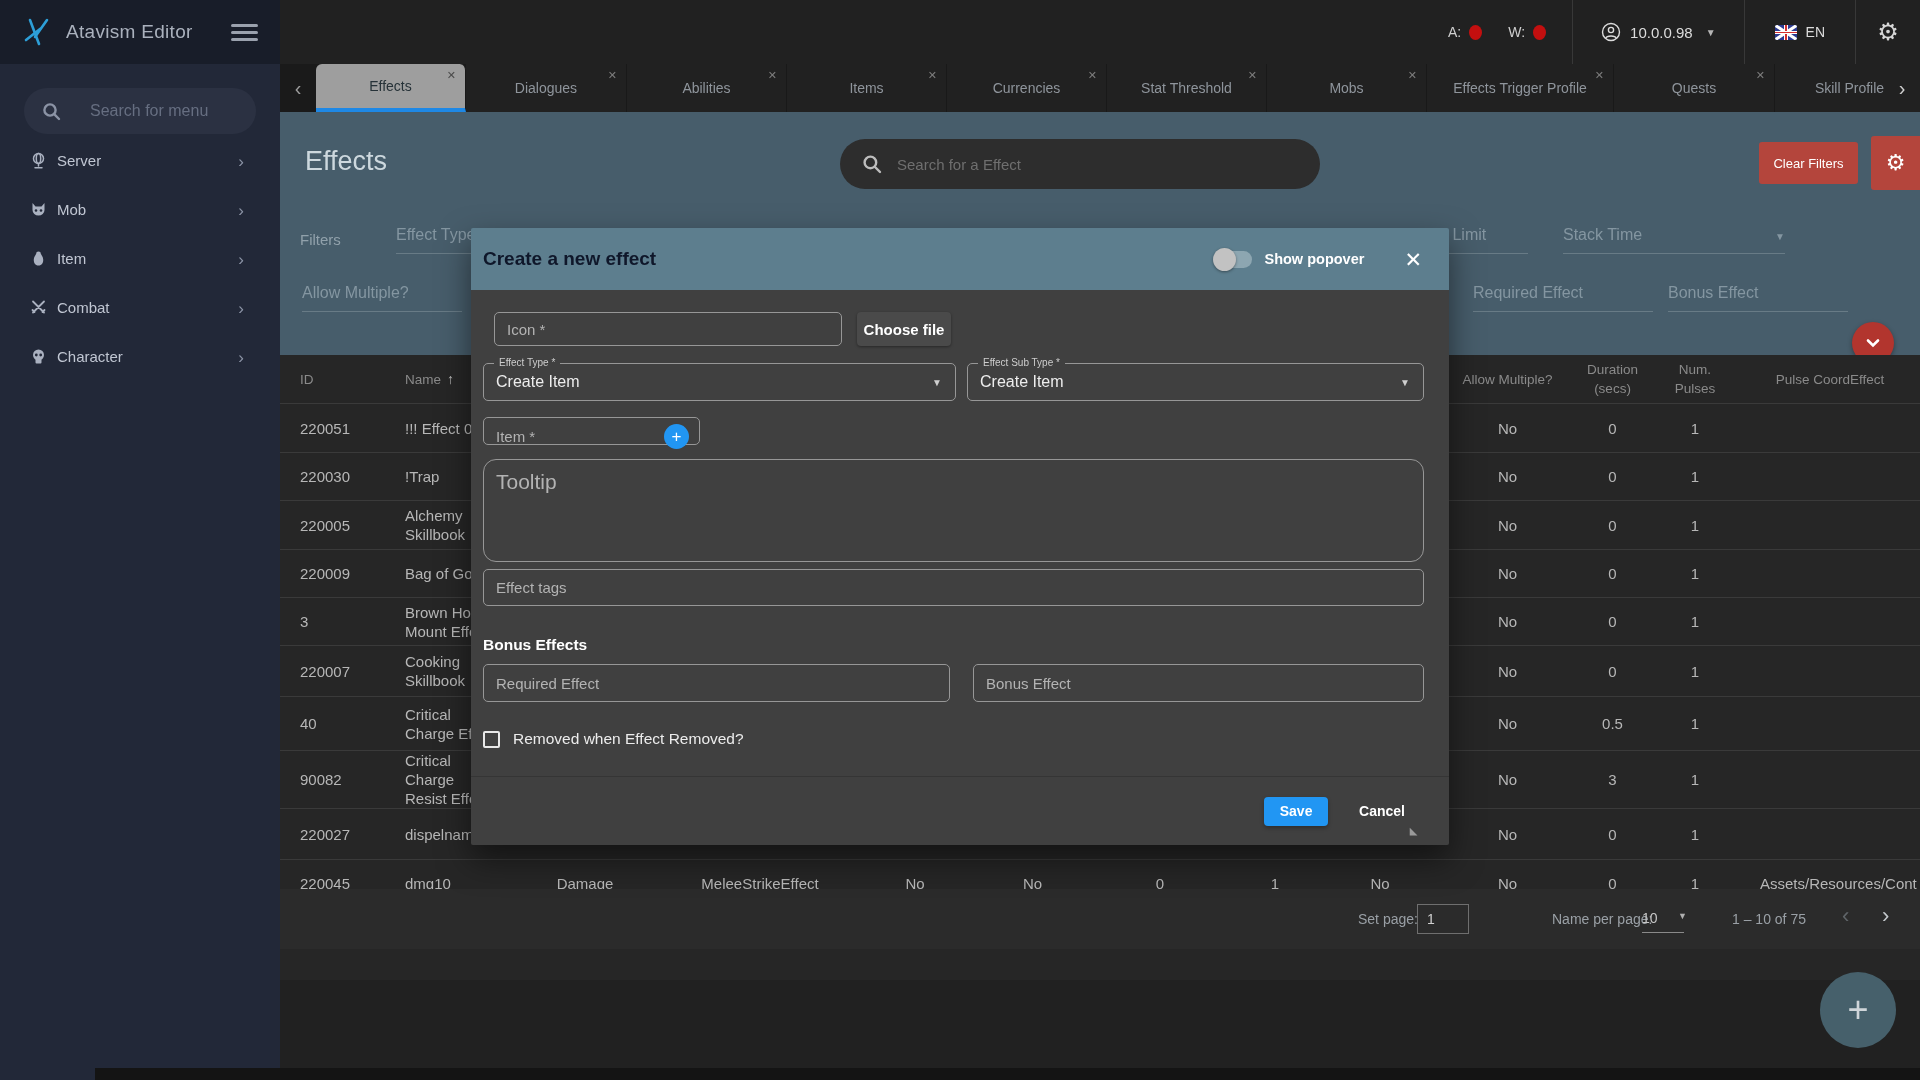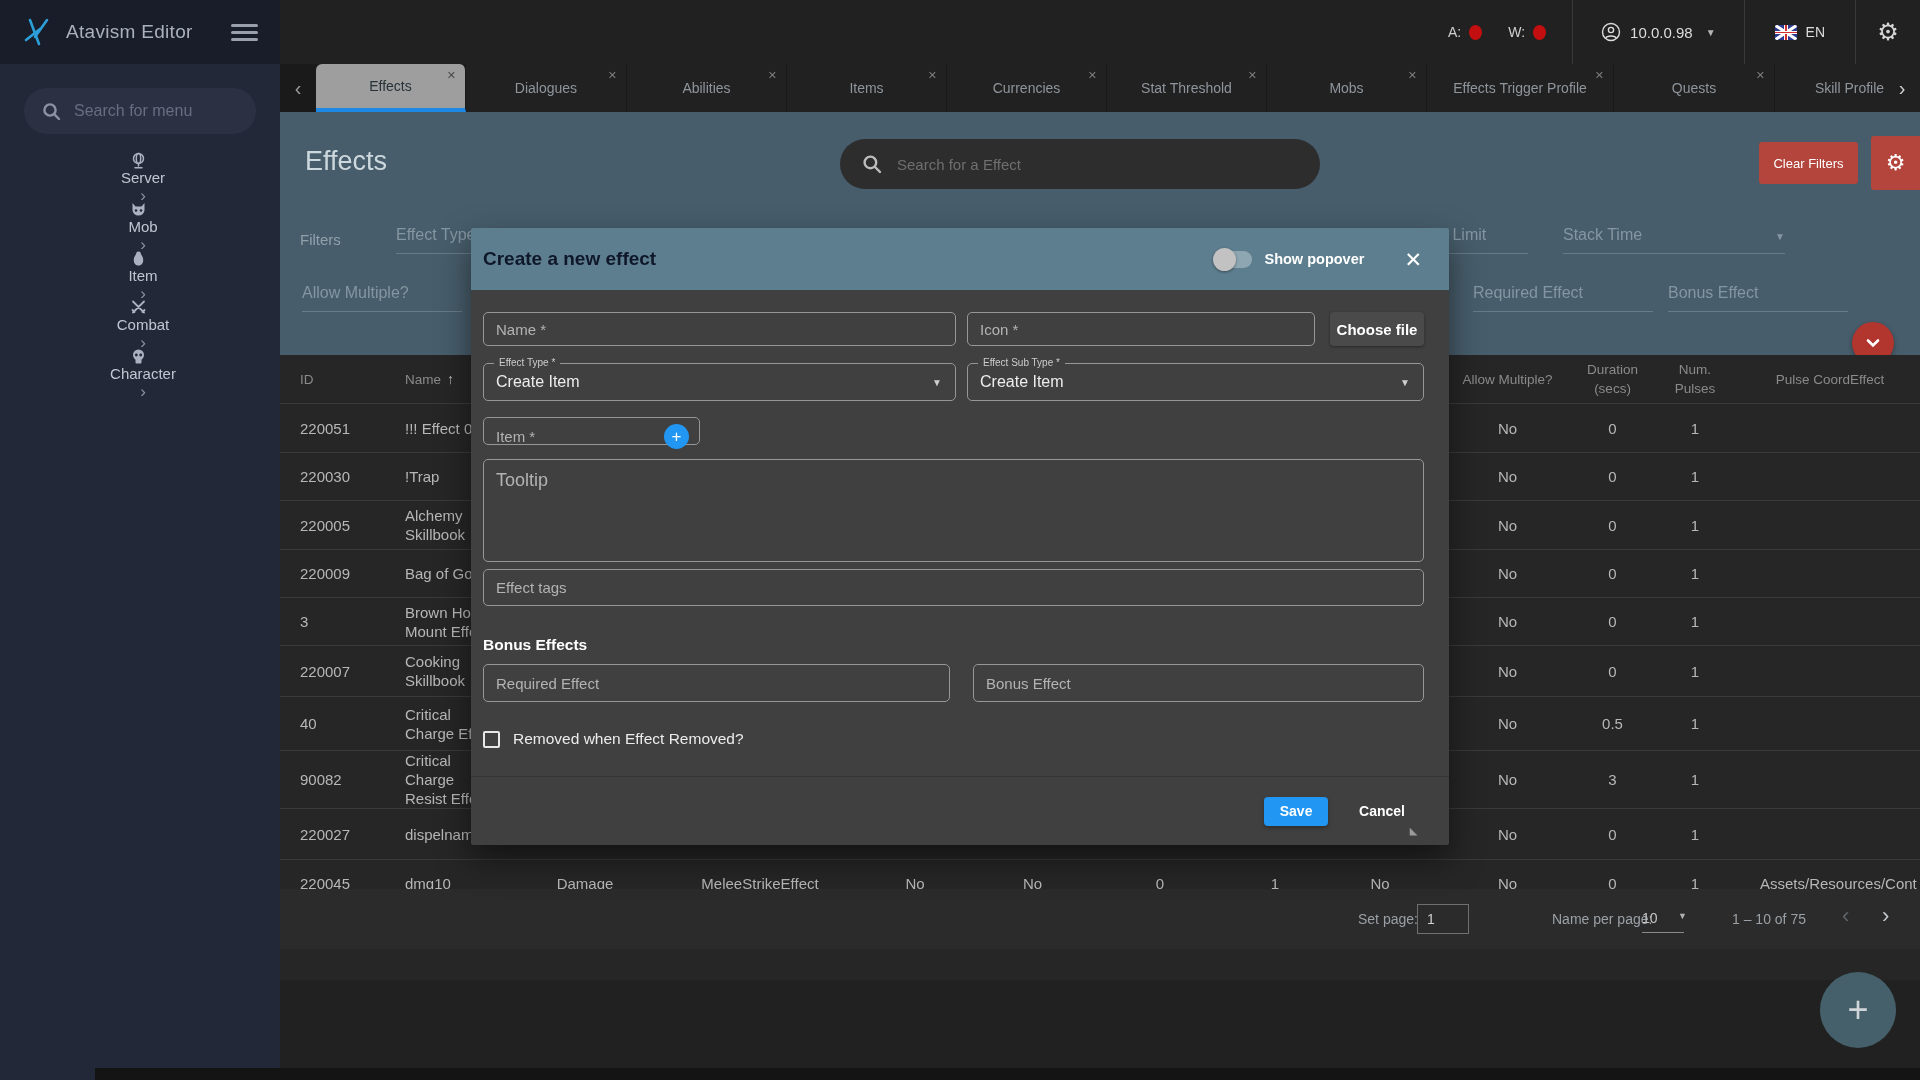--- a/index.html
+++ b/index.html
@@ -24,23 +24,23 @@
   .flag .crossv { position:absolute; left:9px; top:0; width:4px; height:15px; background:#d32f2f; border-left:1px solid #fff; border-right:1px solid #fff; }
   .flag .crossh { position:absolute; left:0; top:6px; width:22px; height:3px; background:#d32f2f; border-top:1px solid #fff; border-bottom:1px solid #fff; }
 
   
   .sidebar { position:absolute; left:0; top:0; width:280px; height:1080px; background:#222838; z-index:40; }
   .sidebar-header { height:64px; background:#181d29; display:flex; align-items:center; padding:0 22px; gap:14px; }
   .app-title { color:#aab1bd; font-size:19px; letter-spacing:.3px; flex:1; }
   .hamburger { width:27px; cursor:pointer; }
   .hamburger span { display:block; height:3px; background:#9aa1ad; border-radius:2px; margin:4px 0; }
   .side-search { margin:24px 24px 18px; height:46px; border-radius:23px; background:#2b3142; display:flex; align-items:center; padding:0 18px; gap:13px; }
-  .side-search input { background:transparent; border:none; outline:none; color:#fdba74; font-size:16px; width:100%; font-family:inherit; }
+  .side-search input { background:transparent; border:none; outline:none; color:#fdba74; font-size:16px; width:100%; font-family:inherit;margin-left:16px; }
   .side-search input::placeholder { color:#666e81; }
-  .menu-item { height:49px; display:flex; align-items:center; padding:0 24px 0 30px; cursor:pointer;flex-direction:column; }
+  .menu-item { height:49px; display:flex; padding:0 36px 0 30px; cursor:pointer; }
   .menu-item .mi-icon { width:17px; height:17px; margin-right:10px; display:flex; }
   .menu-item .mi-label { color:#c0c6d2; font-size:15px; flex:1; }
   .menu-item .mi-chev { color:#8b93a5; font-size:17px; }
 
   
   .tabstrip { position:absolute; left:280px; top:64px; width:1640px; height:48px; background:#1a1a1a; z-index:29; display:flex; align-items:stretch; overflow:hidden; }
   .tab-scroll { width:36px; display:flex; align-items:center; justify-content:center; color:#9e9e9e; font-size:20px; cursor:pointer; flex:0 0 auto; }
   .tab { position:relative; flex:0 0 auto; display:flex; align-items:center; justify-content:center; color:#8f959c; font-size:14px; background:#212121; border-right:1px solid #191919; cursor:pointer; }
   .tab .tab-x { position:absolute; top:5px; right:9px; font-size:11px; color:#7d7d7d; cursor:pointer; }
   .tab.active { background:#9e9e9e; color:#263238; border-radius:6px 6px 0 0; border-bottom:4px solid #1e88e5; }
@@ -102,21 +102,21 @@
   .minput { background:transparent; border:1px solid #979797; border-radius:5px; height:34px; color:#e8e8e8; font-size:15px; padding:0 12px; outline:none; font-family:inherit; }
   .minput::placeholder, .mtextarea::placeholder { color:#b3b3b3; }
   .choosefile { background:#4a4a4a; border:none; border-radius:4px; color:#fff; font-size:15px; font-weight:bold; width:94px; height:34px; margin-left:15px; cursor:pointer; box-shadow:0 1px 3px rgba(0,0,0,.4); font-family:inherit; }
   .mselect { position:relative; border:1px solid #979797; border-radius:5px; height:38px; cursor:pointer; }
   .mselect .flabel { position:absolute; left:10px; top:-7px; background:#404040; padding:0 5px; font-size:10px; color:#cdcdcd; }
   .mselect .fvalue { position:absolute; left:12px; top:9px; color:#ededed; font-size:16px; }
   .mselect .scaret { position:absolute; right:13px; top:13px; color:#cfcfcf; font-size:10px; }
   .itemfield { position:relative; width:217px; height:28px; border:1px solid #979797; border-radius:5px; }
   .itemfield .ph { position:absolute; left:12px; top:10px; color:#b3b3b3; font-size:15px; }
   .addcircle { position:absolute; right:10px; top:6px; width:25px; height:25px; border-radius:50%; background:#2196f3; color:#fff; display:flex; align-items:center; justify-content:center; font-size:17px; cursor:pointer; }
-  .mtextarea { width:941px; height:103px; background:transparent; border:1px solid #979797; border-radius:5px; color:#e8e8e8; font-size:18px; padding:10px 12px; resize:none; outline:none; font-family:inherit; }
+  .mtextarea { width:941px; height:103px; background:transparent; border:1px solid #979797; border-radius:13px; color:#e8e8e8; font-size:21px; padding:10px 12px; resize:none; outline:none; font-family:inherit; }
   .resizegrip { position:absolute; right:30px; top:536px; color:#9a9a9a; font-size:10px; transform:rotate(90deg); }
   .mheading { color:#fff; font-size:15.5px; font-weight:bold; }
   .mcheck { display:flex; align-items:center; gap:13px; cursor:pointer; }
   .mcheck .box { width:17px; height:17px; border:2px solid #e8e8e8; border-radius:2px; background:transparent; }
   .mcheck .clabel { color:#ececec; font-size:15.5px; }
   .modal-footer { position:absolute; left:0; right:0; bottom:0; height:69px; border-top:1px solid #353535; display:flex; align-items:center; justify-content:flex-end; padding-right:44px; gap:31px; }
   .savebtn { background:#2196f3; color:#fff; border:none; border-radius:4px; width:64px; height:29px; font-size:14px; font-weight:bold; cursor:pointer; box-shadow:0 2px 4px rgba(0,0,0,.3); font-family:inherit; }
   .cancelbtn { background:transparent; color:#fff; border:none; font-size:14px; font-weight:bold; cursor:pointer; font-family:inherit; }
 
   svg { display:block; }
@@ -499,21 +499,20 @@
     <div class="modal-header">
       <span class="modal-title">Create a new effect</span>
       <span class="toggle">
           <span class="knob"></span>
         </span>
       <span class="toggle-label">Show popover</span>
       <span class="modal-x">✕</span>
     </div>
     <div class="modal-body">
       <div class="mrow" style="margin-bottom:17px;">
-        <input class="minput" style="width: 473px;" placeholder="Name *">
         <input class="minput" style="width: 348px; margin-left: 11px;" placeholder="Icon *">
         <button class="choosefile">Choose file</button>
       </div>
       <div class="mrow" style="margin-bottom:16px;">
         <div class="mselect" style="width:473px;">
           <span class="flabel">Effect Type *</span>
           <span class="fvalue">Create Item</span>
           <span class="scaret">▼</span>
         </div>
         <div class="mselect" style="width:457px; margin-left:11px;">

